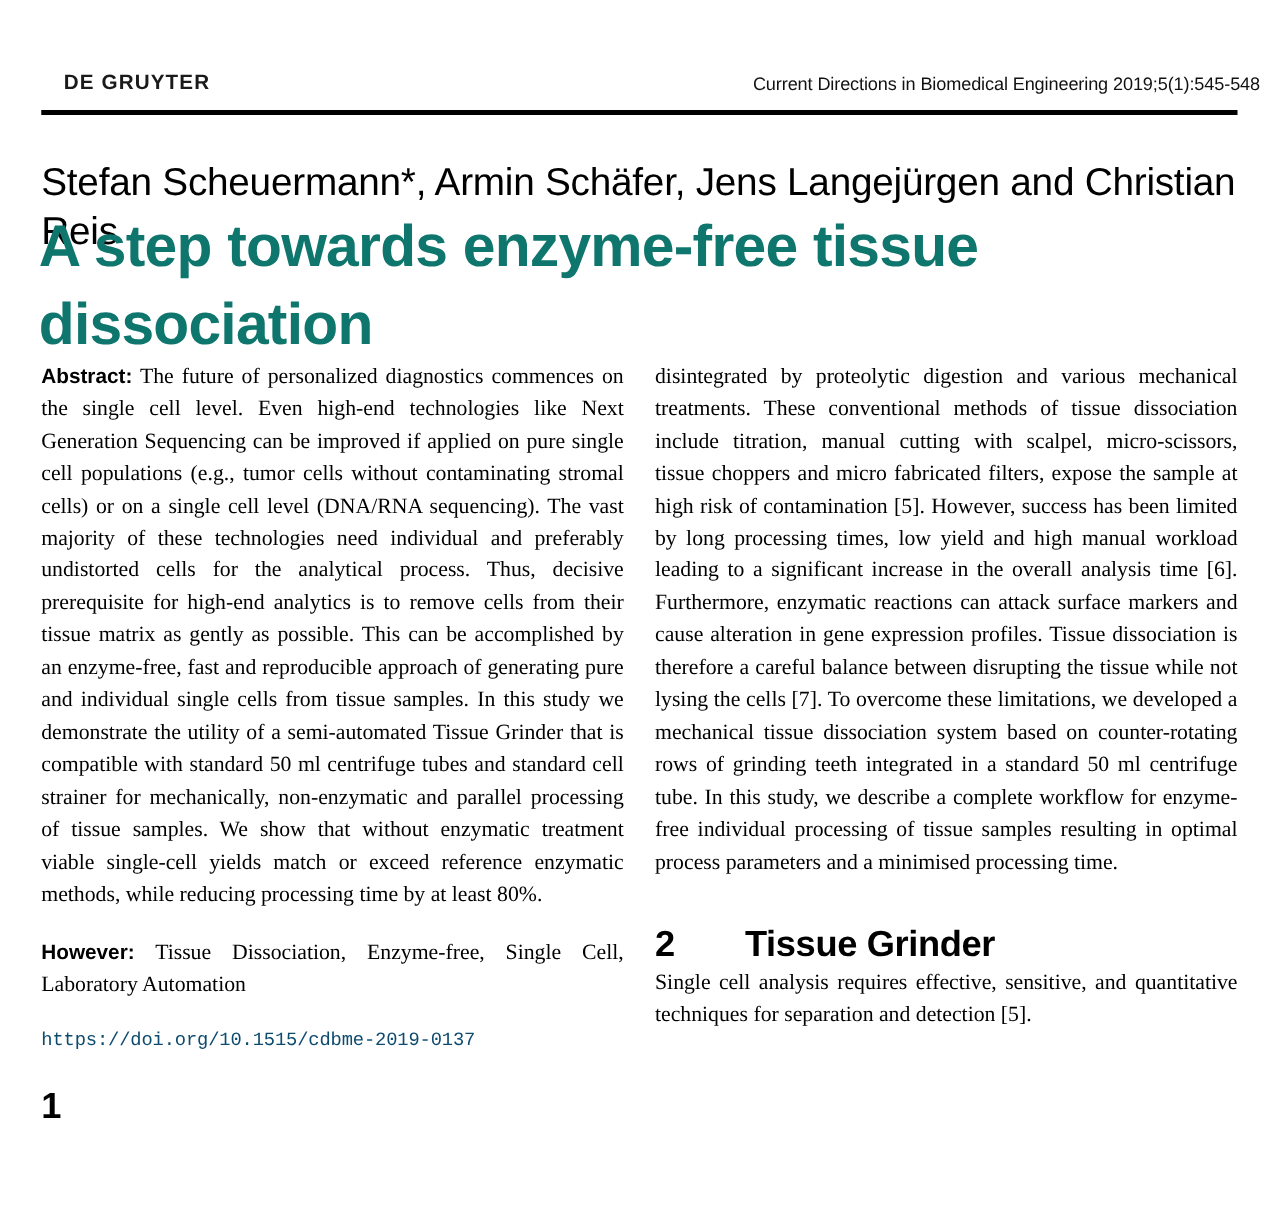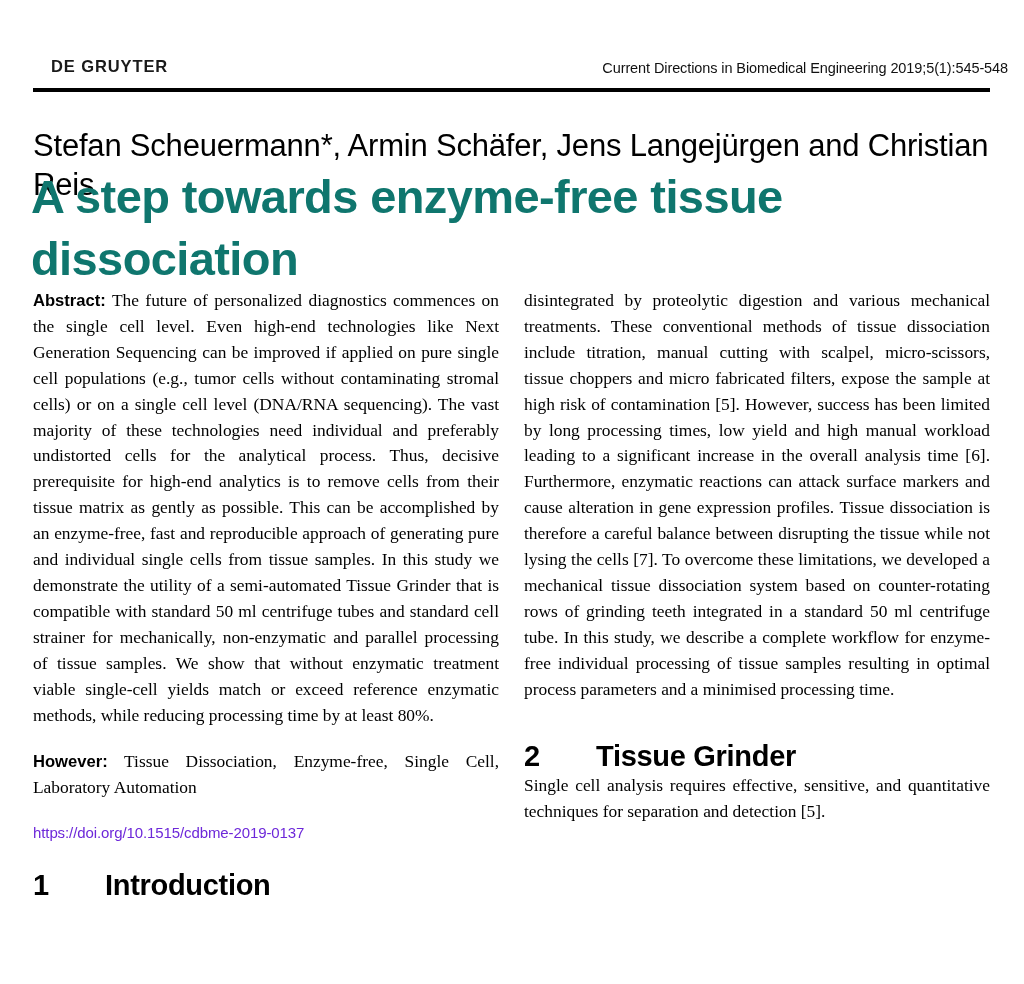--- a/index.html
+++ b/index.html
@@ -119,24 +119,24 @@
 
   .keywords {
     margin: 21px 0 0 0;
     text-align: justify;
     font-size: 17.4px;
     line-height: 25.9px;
   }
 
   .doi {
     margin: 22px 0 16px 0;
-    font-family: Liberation Sans, sans-serif;
+    font-family: Liberation Mono, monospace;
     font-size: 15px;
     line-height: 1.3;
-    color: #6d28d9;
+    color: #0c4a6e;
     letter-spacing: -0.1px;
   }
 
   
   .section-head {
     display: flex;
     font-family: "Liberation Sans", "DejaVu Sans", sans-serif;
     font-weight: bold;
     font-size: 29px;
     line-height: 1.2;
@@ -174,21 +174,20 @@
     <div class="col">
 
       <p class="body-text"><span class="lead-label">Abstract:</span> <span>The future of personalized diagnostics commences on the single cell level. Even high-end technologies like Next Generation Sequencing can be improved if applied on pure single cell populations (e.g., tumor cells without contaminating stromal cells) or on a single cell level (DNA/RNA sequencing). The vast majority of these technologies need individual and preferably undistorted cells for the analytical process. Thus, decisive prerequisite for high-end analytics is to remove cells from their tissue matrix as gently as possible. This can be accomplished by an enzyme-free, fast and reproducible approach of generating pure and individual single cells from tissue samples. In this study we demonstrate the utility of a semi-automated Tissue Grinder that is compatible with standard 50 ml centrifuge tubes and standard cell strainer for mechanically, non-enzymatic and parallel processing of tissue samples. We show that without enzymatic treatment viable single-cell yields match or exceed reference enzymatic methods, while reducing processing time by at least 80%.</span></p>
 
       <p class="keywords"><span class="lead-label">However:</span> <span>Tissue Dissociation, Enzyme-free, Single Cell, Laboratory Automation</span></p>
 
       <p class="doi">https://doi.org/10.1515/cdbme-2019-0137</p>
 
       <div class="section-head sec-intro">
         <span class="num">1</span>
-        <span class="label">Introduction</span>
       </div>
 
     </div>
 
     <div class="col">
 
       <p class="body-text">disintegrated by proteolytic digestion and various mechanical treatments. These conventional methods of tissue dissociation include titration, manual cutting with scalpel, micro-scissors, tissue choppers and micro fabricated filters, expose the sample at high risk of contamination [5]. However, success has been limited by long processing times, low yield and high manual workload leading to a significant increase in the overall analysis time [6]. Furthermore, enzymatic reactions can attack surface markers and cause alteration in gene expression profiles. Tissue dissociation is therefore a careful balance between disrupting the tissue while not lysing the cells [7]. To overcome these limitations, we developed a mechanical tissue dissociation system based on counter-rotating rows of grinding teeth integrated in a standard 50 ml centrifuge tube. In this study, we describe a complete workflow for enzyme-free individual processing of tissue samples resulting in optimal process parameters and a minimised processing time.</p>
 
       <div class="section-head sec-grinder">
         <span class="num">2</span>

